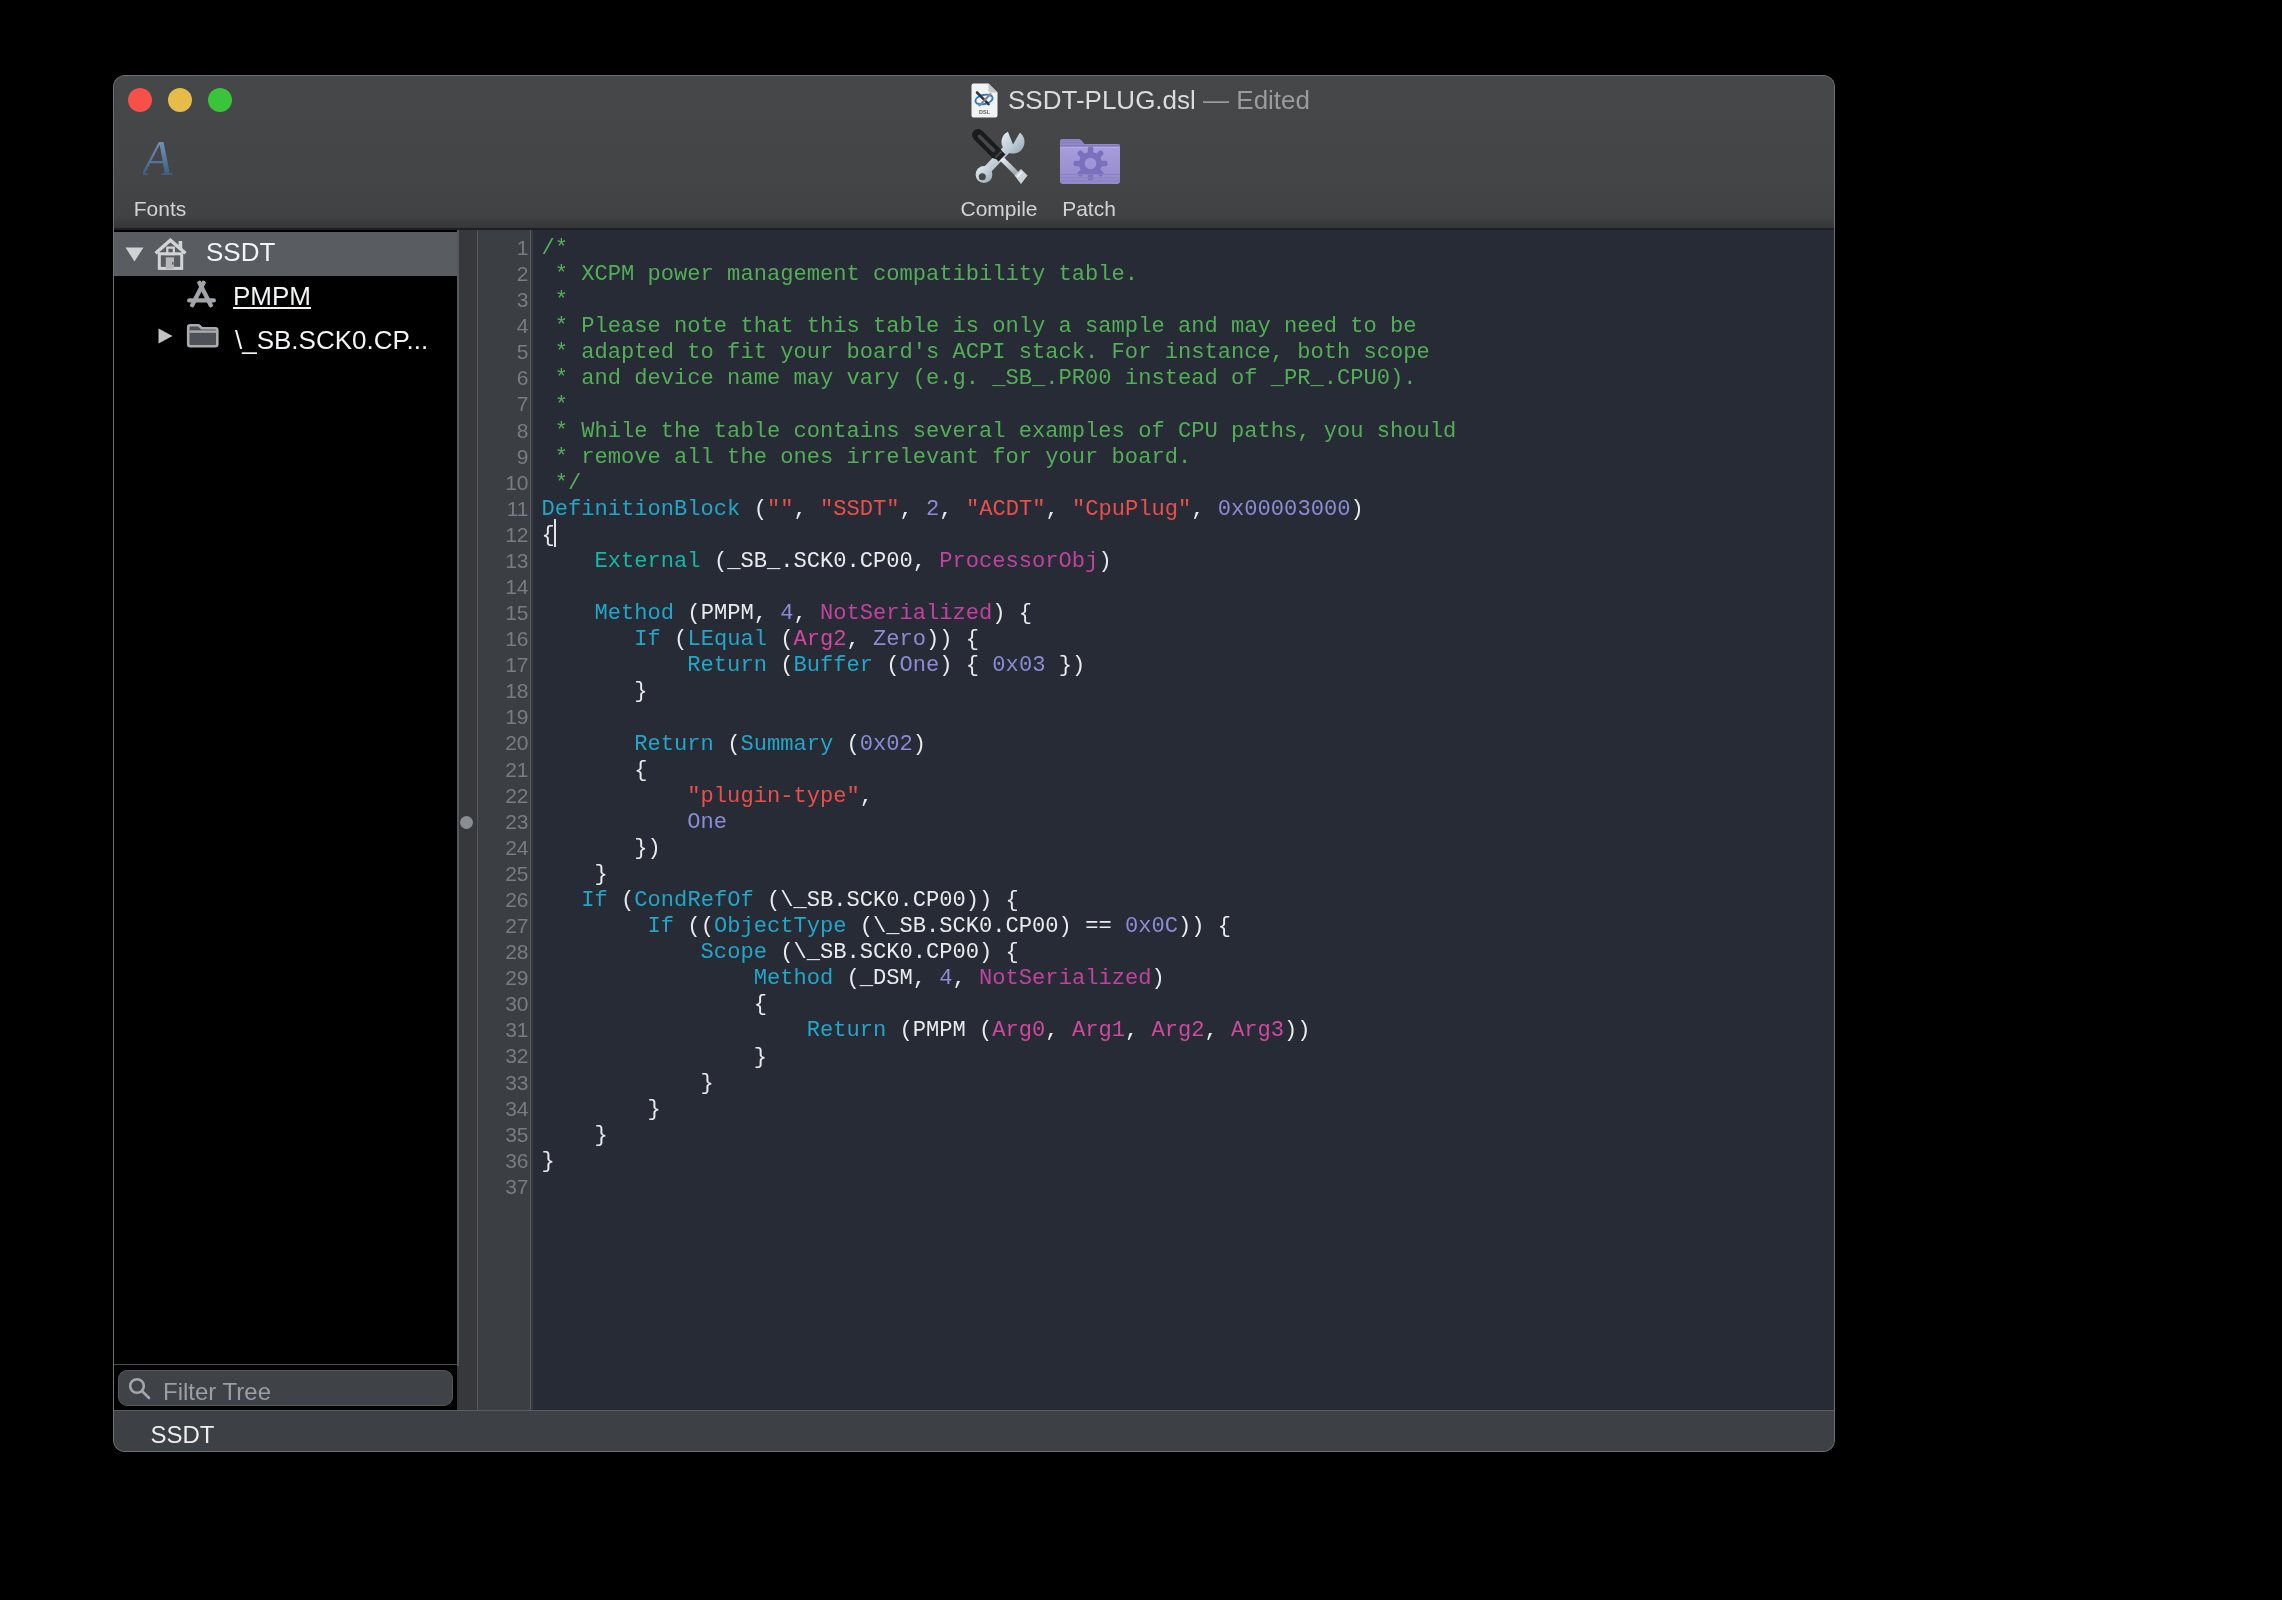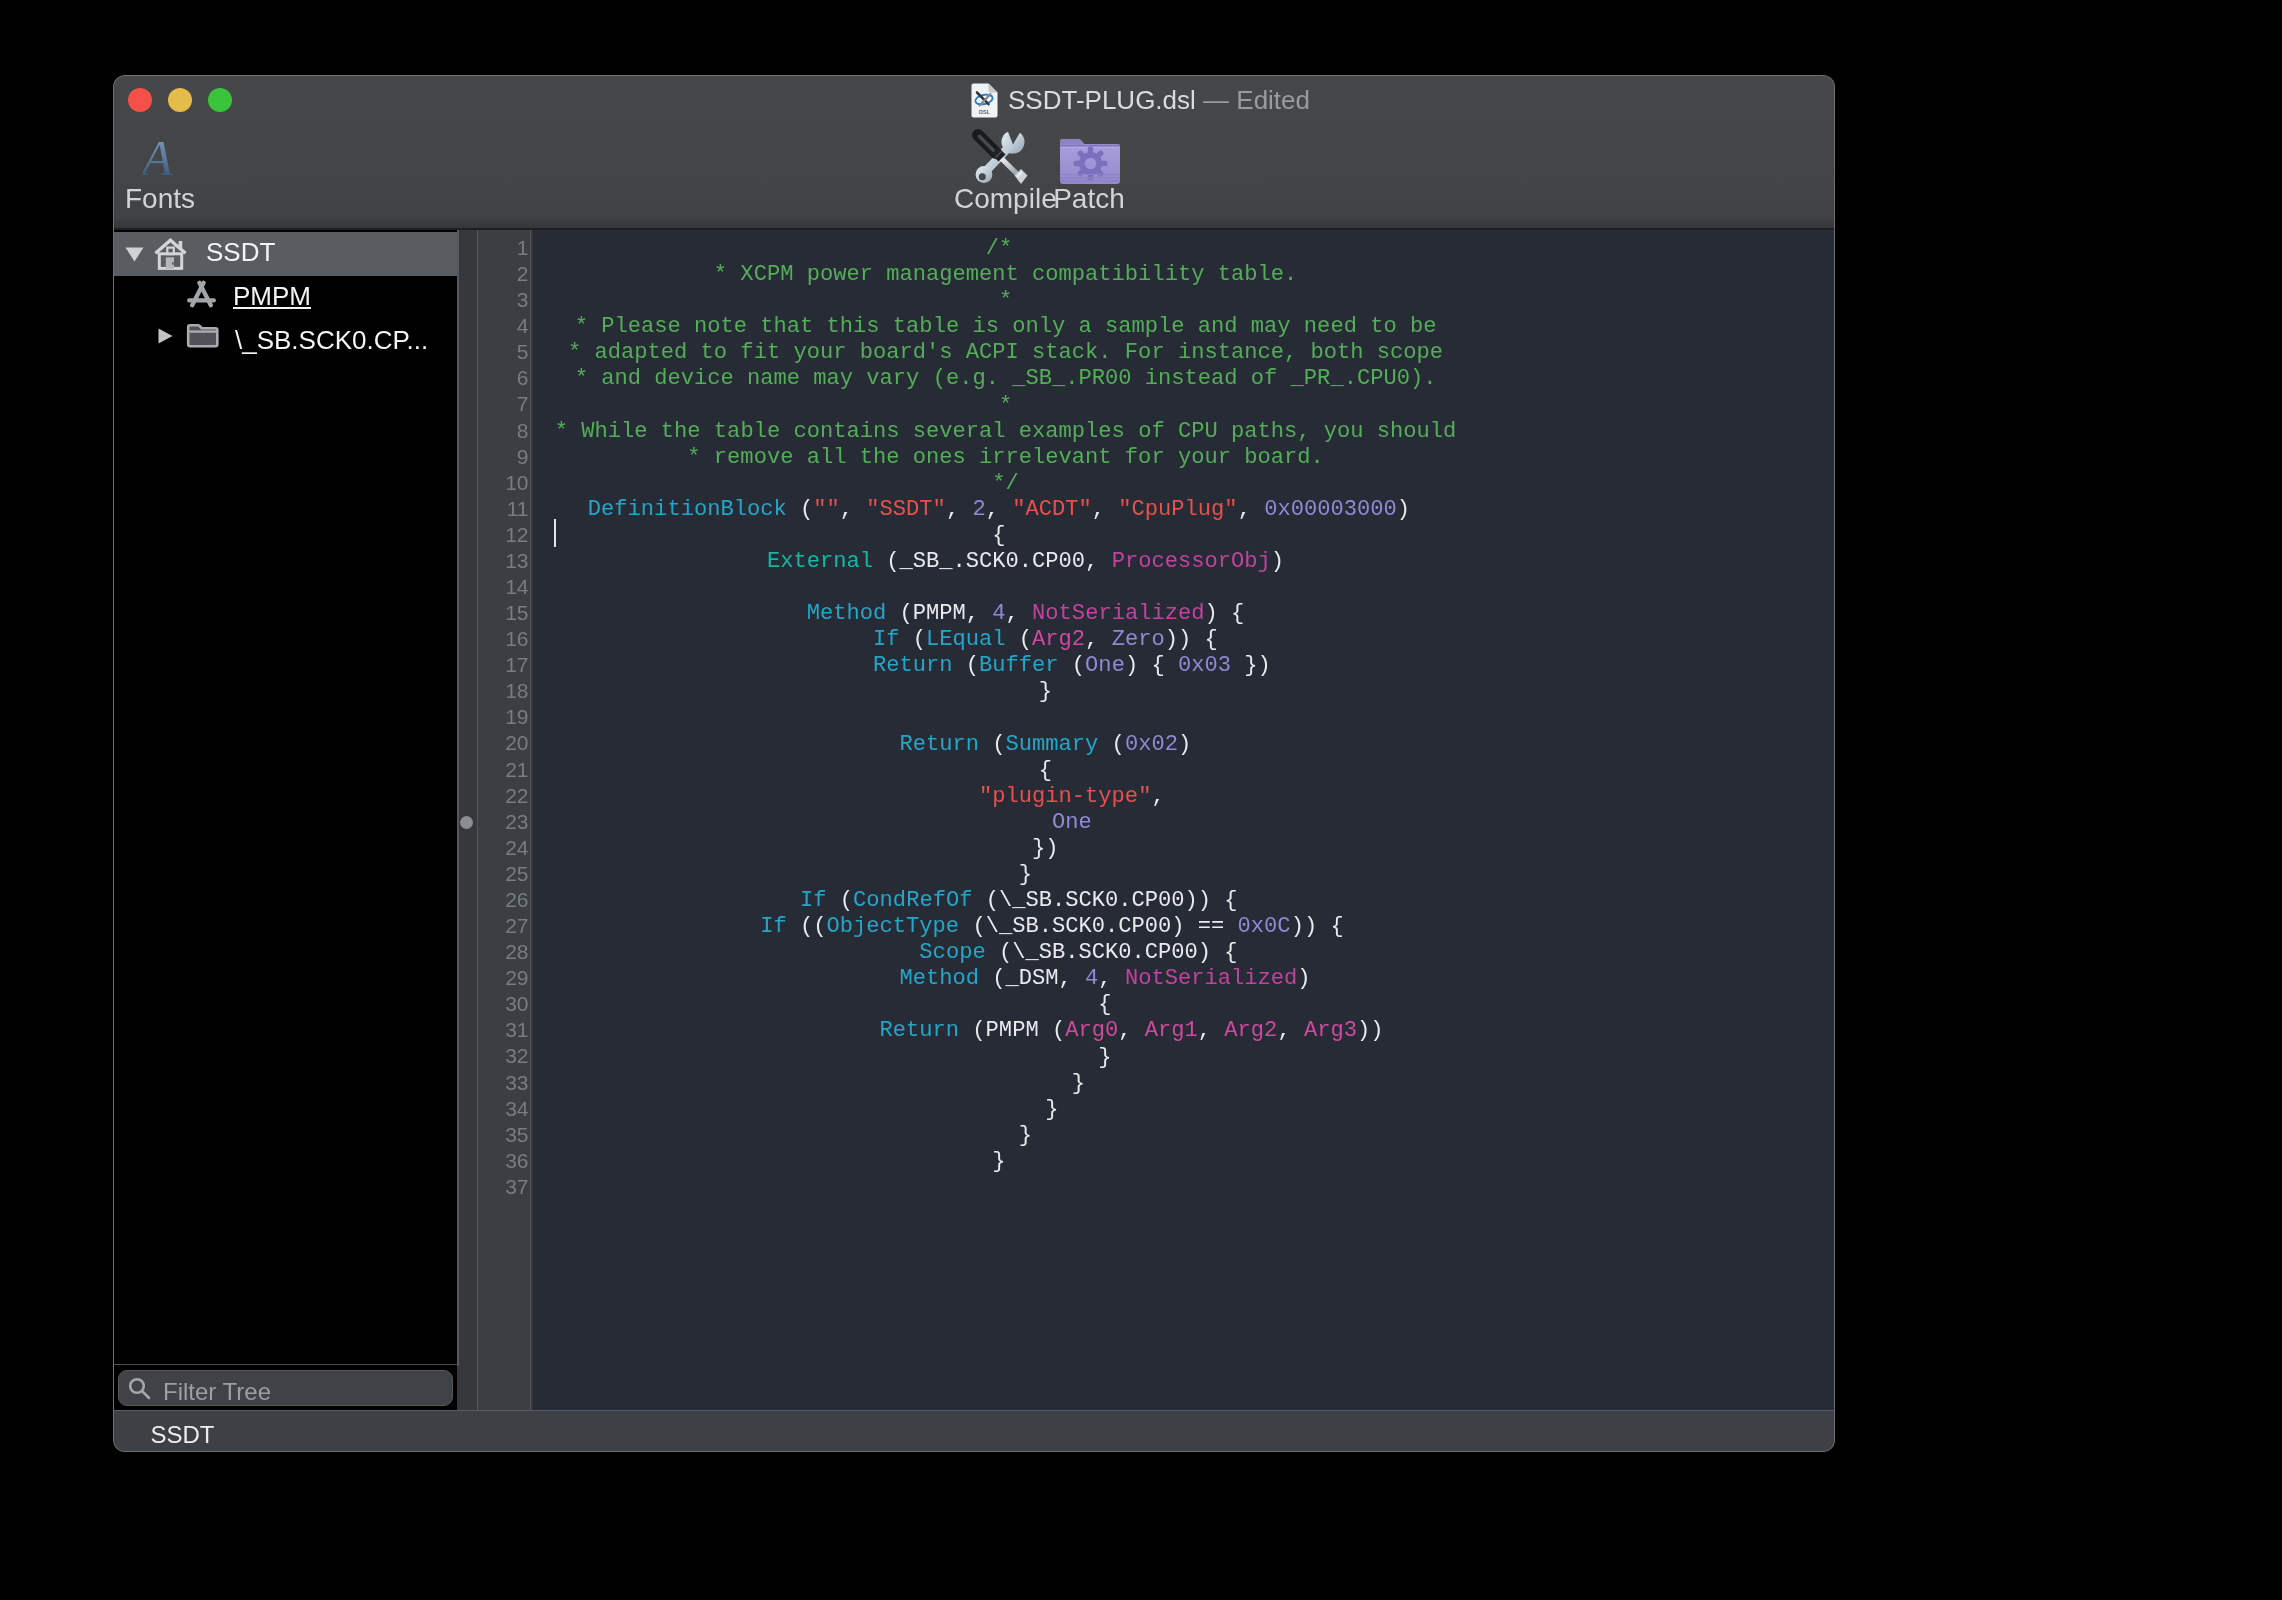--- a/index.html
+++ b/index.html
@@ -7,35 +7,35 @@
   #win{position:absolute;left:114px;top:76px;width:1720px;height:1375px;
        background:#424544;box-shadow:0 0 0 1px #6e6f70, inset 0 1px 0 rgba(255,255,255,0.10);border-radius:11px;overflow:hidden;
        font-family:"Liberation Sans",sans-serif;}
   .abs{position:absolute;}
   
   #toolbar{left:0;top:0;width:2055px;height:152px;background:linear-gradient(180deg,#454748 0px,#434546 100px,#404243 140px,#343637 152px);}
   #tbsep{left:0;top:152px;width:2055px;height:2px;background:#1e1f20;}
   .light{border-radius:50%;width:24px;height:24px;top:11.5px;}
   #title{top:9px;left:894px;font-size:26px;color:#dbdcdd;line-height:30px;}
   #title .dim{color:#9a9b9c;}
-  .tlabel{font-size:28px;color:#d2d3d4;text-align:center;top:112px;line-height:22px;}
+  .tlabel{font-size:21px;color:#d2d3d4;text-align:center;top:122px;line-height:22px;}
   
   #content{left:0;top:154px;width:2055px;height:1180px;background:#37393d;}
   #sidebar{left:0;top:0;width:343px;height:1180px;background:#000000;}
   #selrow{left:0;top:2px;width:343px;height:43.7px;background:#595c61;}
   .treetext{font-size:26px;color:#f3f4f5;}
   #divstrip{left:343px;top:0;width:75.5px;height:1180px;background:#36383c;}
   #sideline{left:343px;top:0;width:1.5px;height:1136px;background:#54575b;}
   #gutline{left:362.5px;top:0;width:1.5px;height:1180px;background:#54575b;}
   #handle{left:345.5px;top:585.5px;width:13px;height:13px;border-radius:50%;background:#8a8d92;}
   #gutter{left:364px;top:0;width:53px;height:1180px;background:#3b3e42;border-right:1.5px solid #54575b;}
   #editor{left:418.5px;top:0;width:1636.5px;height:1180px;background:#262b35;}
   
   #nums{left:366.5px;top:5px;width:48px;text-align:right;font-size:21px;line-height:26.08px;color:#787c83;}
-  #code{margin:0;left:427.5px;top:6.1px;font-family:"Liberation Mono",monospace;font-size:22.1px;line-height:26.08px;color:#e8eaed;white-space:pre;text-align:center;}
+  #code{margin:0;left:427.5px;top:6.1px;font-family:"Liberation Mono",monospace;font-size:22.1px;line-height:26.08px;color:#e8eaed;white-space:pre;}
   #code .c{color:#54ae58;} 
   #code .k{color:#24a6c9;} 
   #code .s{color:#ea4f4c;} 
   #code .n{color:#8e8bd6;} 
   #code .m{color:#c2439e;} 
   #code .a{color:#d1489f;} 
   #code .o{color:#14b8a6;} 
   #cursor{left:439.5px;top:289px;width:2.8px;height:27.5px;background:#e3e6e9;}
   
   #filtersep{left:0;top:1133.5px;width:343px;height:1.5px;background:#4a4d50;}

